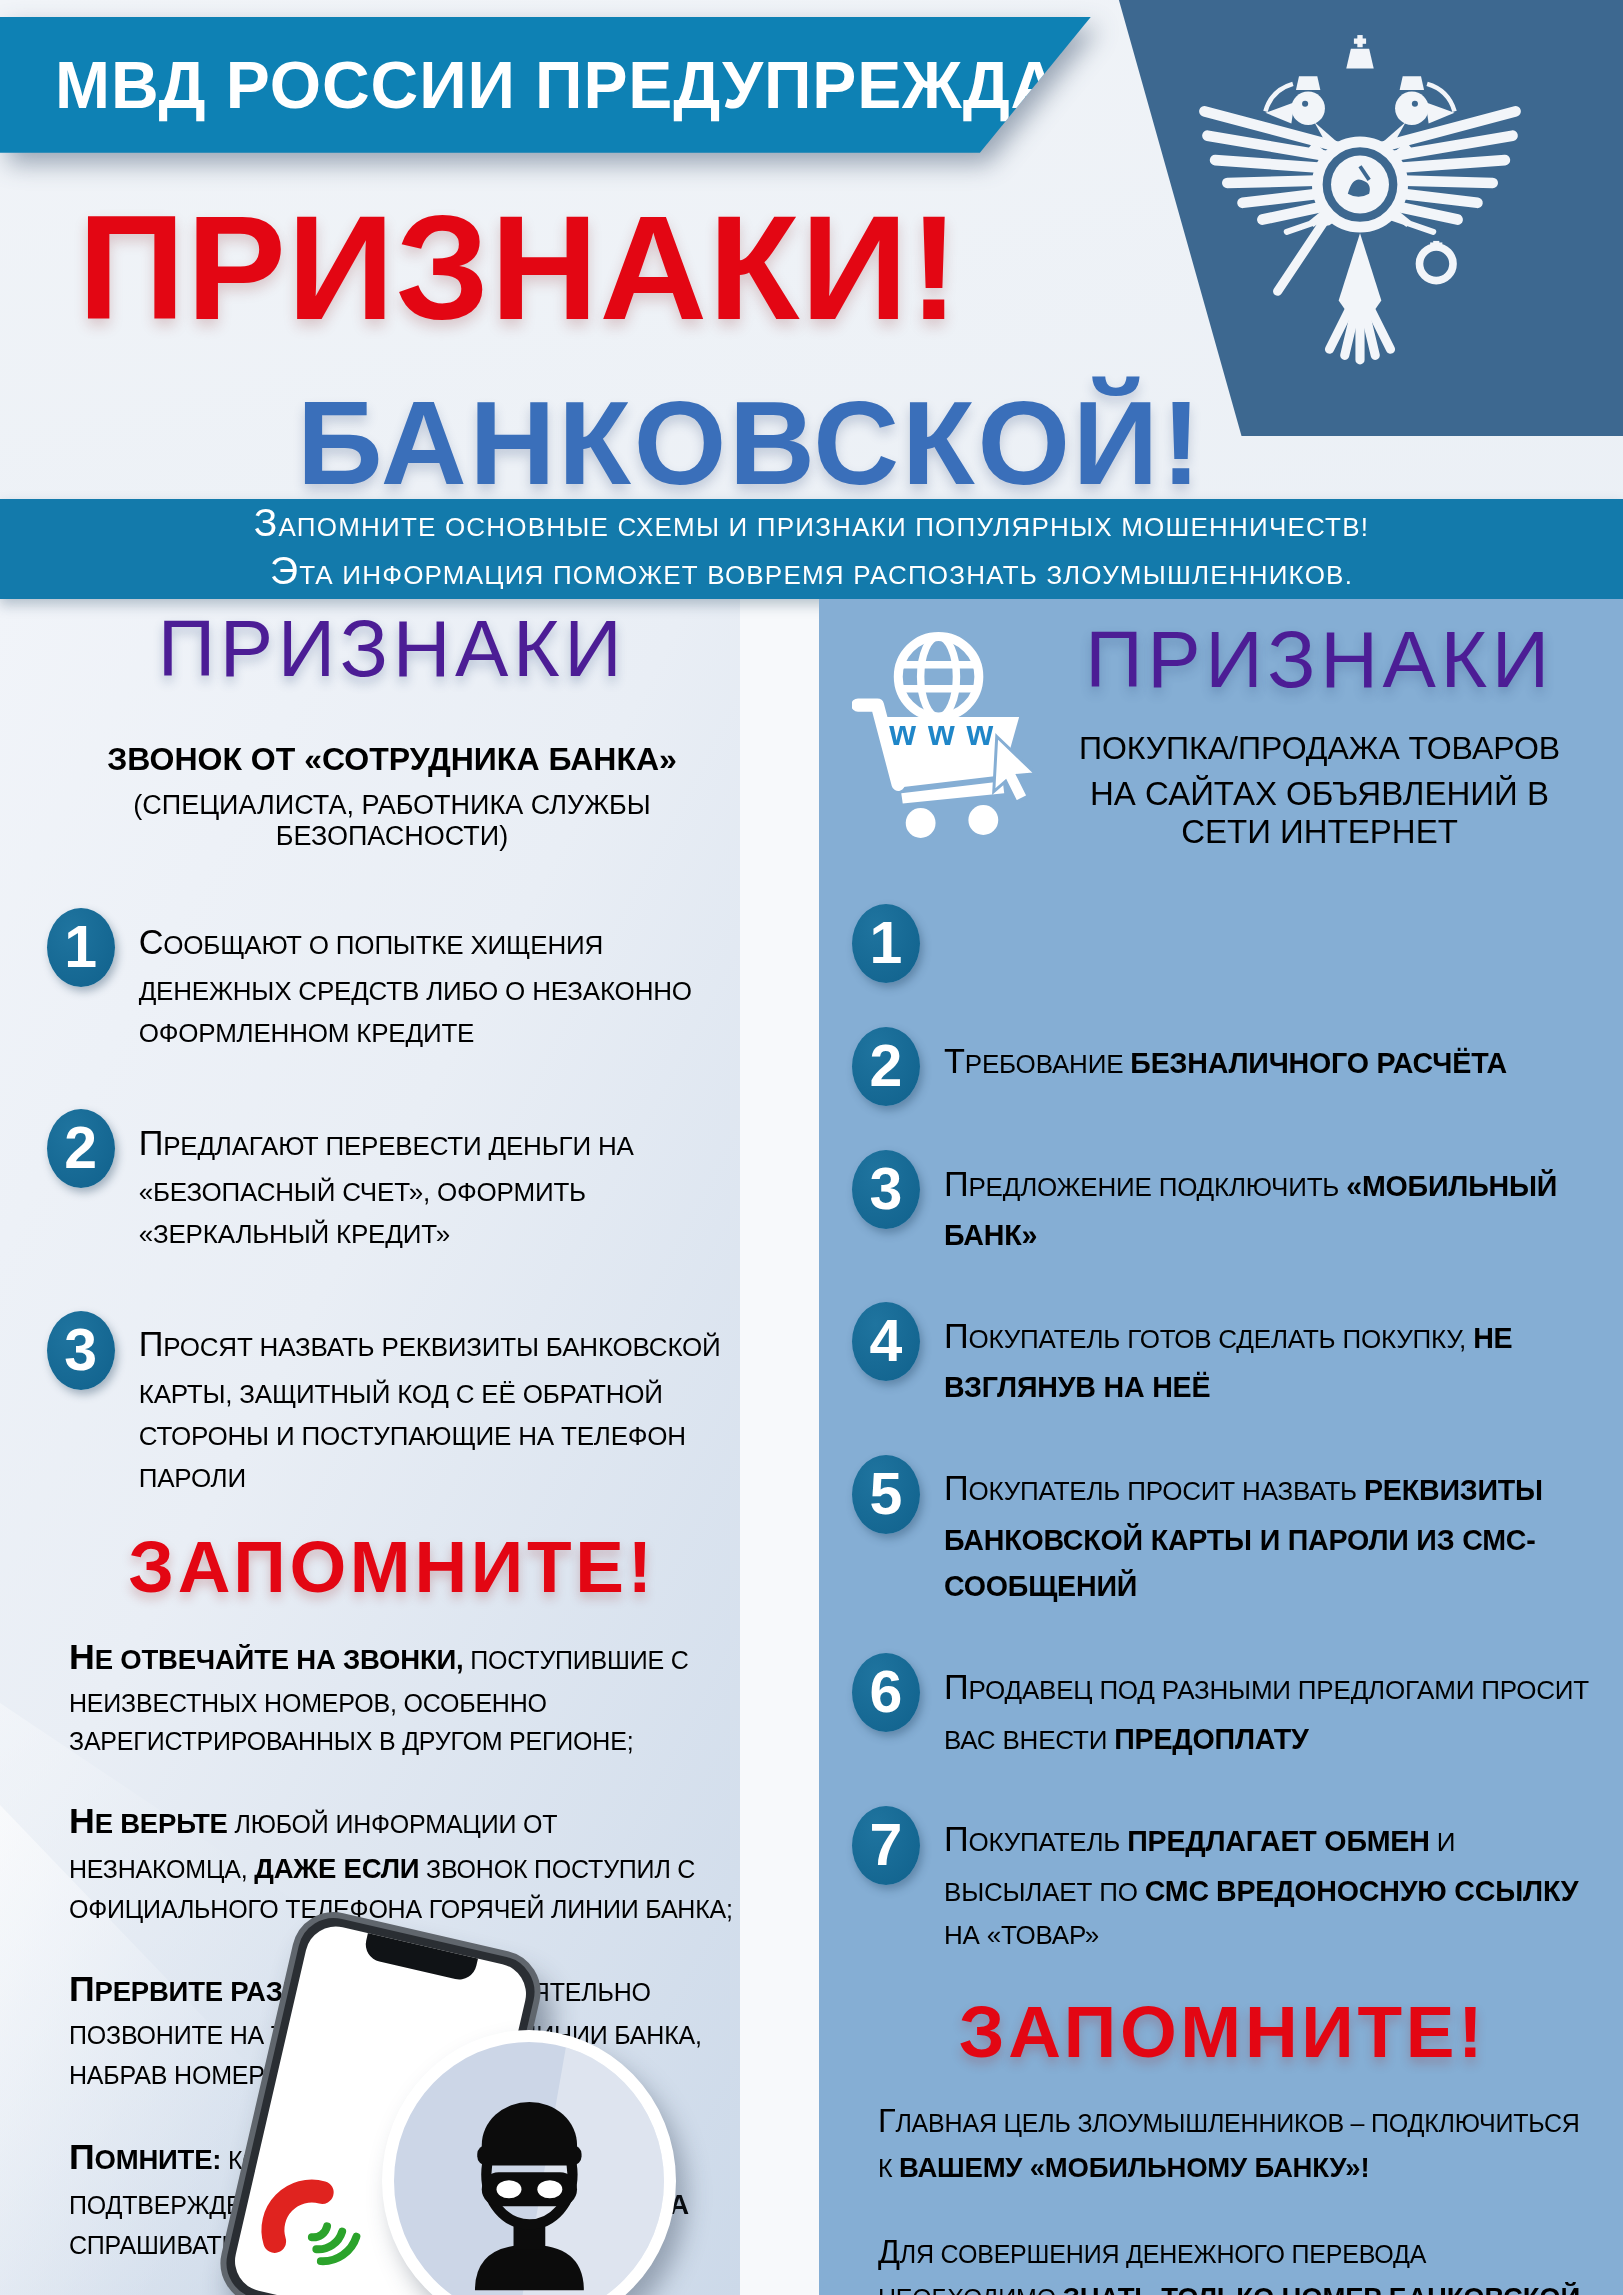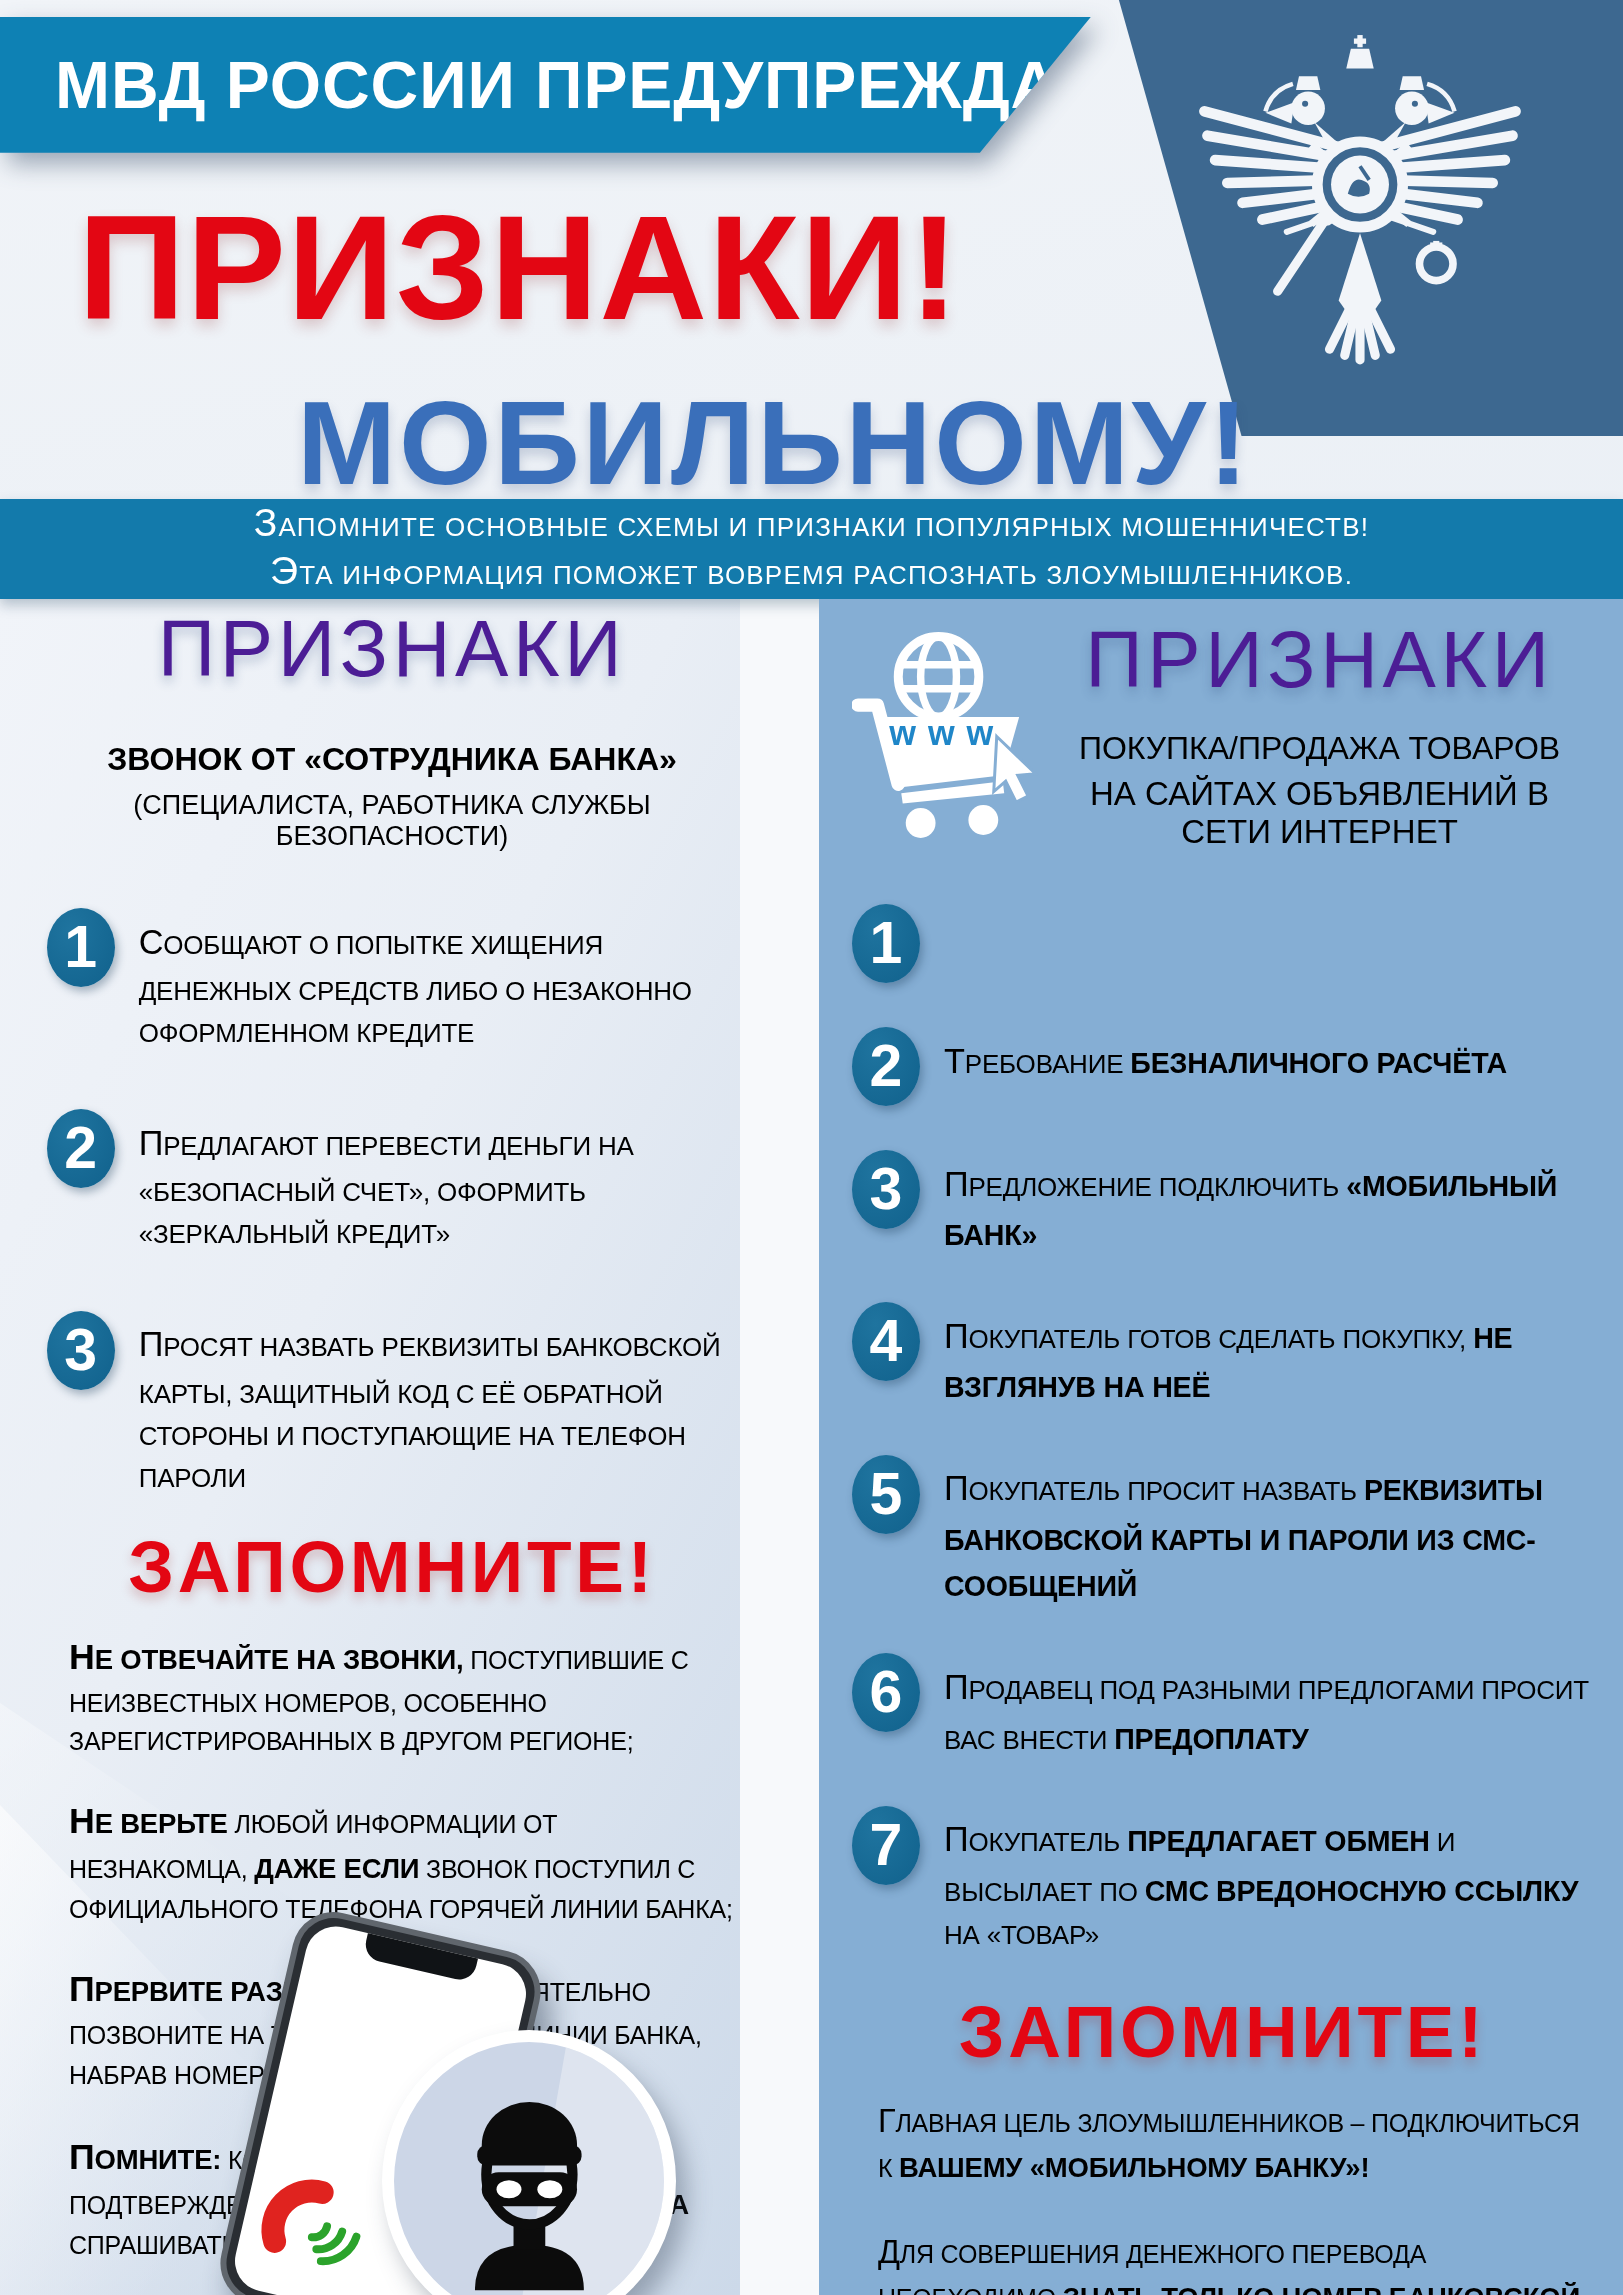--- a/index.html
+++ b/index.html
@@ -185,21 +185,21 @@
   </svg>
 </div>
 
 <div class="abs banner-wrap">
   <div class="banner">
     <span class="banner-title">МВД РОССИИ ПРЕДУПРЕЖДАЕТ</span>
   </div>
 </div>
 
 <div class="abs warn1">ПРИЗНАКИ!</div>
-<div class="abs warn2">МОБИЛЬНОМУ!</div>
+<div class="abs warn2">БАНКОВСКОЙ!</div>
 
 <div class="abs band">
   <p>Запомните основные схемы и признаки популярных мошенничеств!</p>
   <p>Эта информация поможет вовремя распознать злоумышленников.</p>
 </div>
 
 <div class="abs left-col">
   <div class="col-title">ПРИЗНАКИ</div>
   <div class="left-heading">ЗВОНОК ОТ «СОТРУДНИКА БАНКА»</div>
   <div class="left-subheading">(специалиста, работника службы безопасности)</div>

